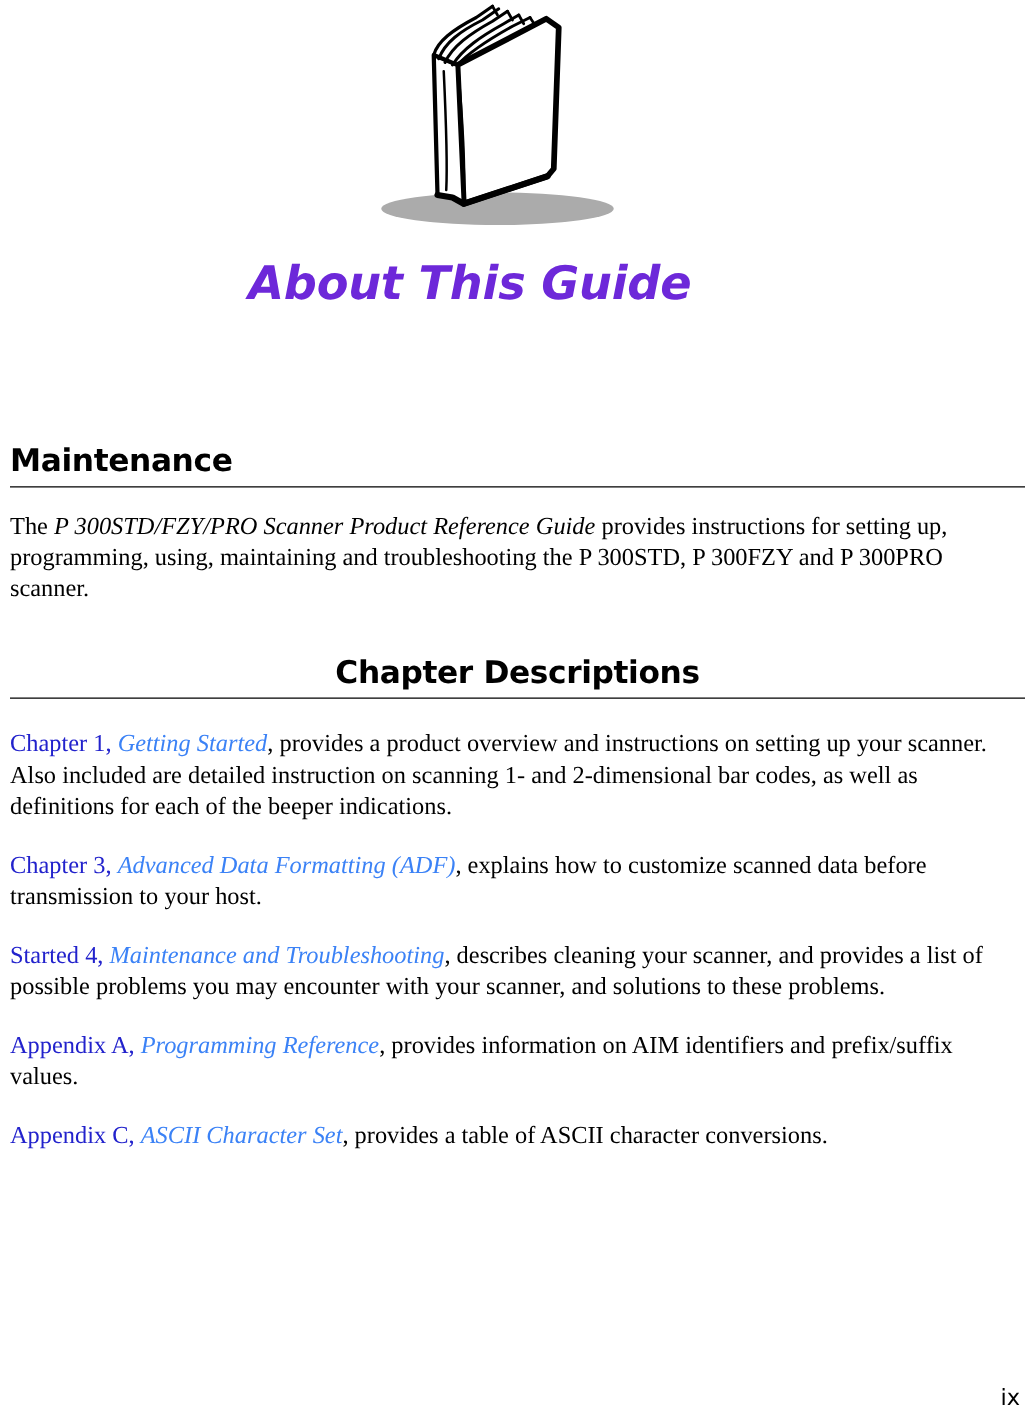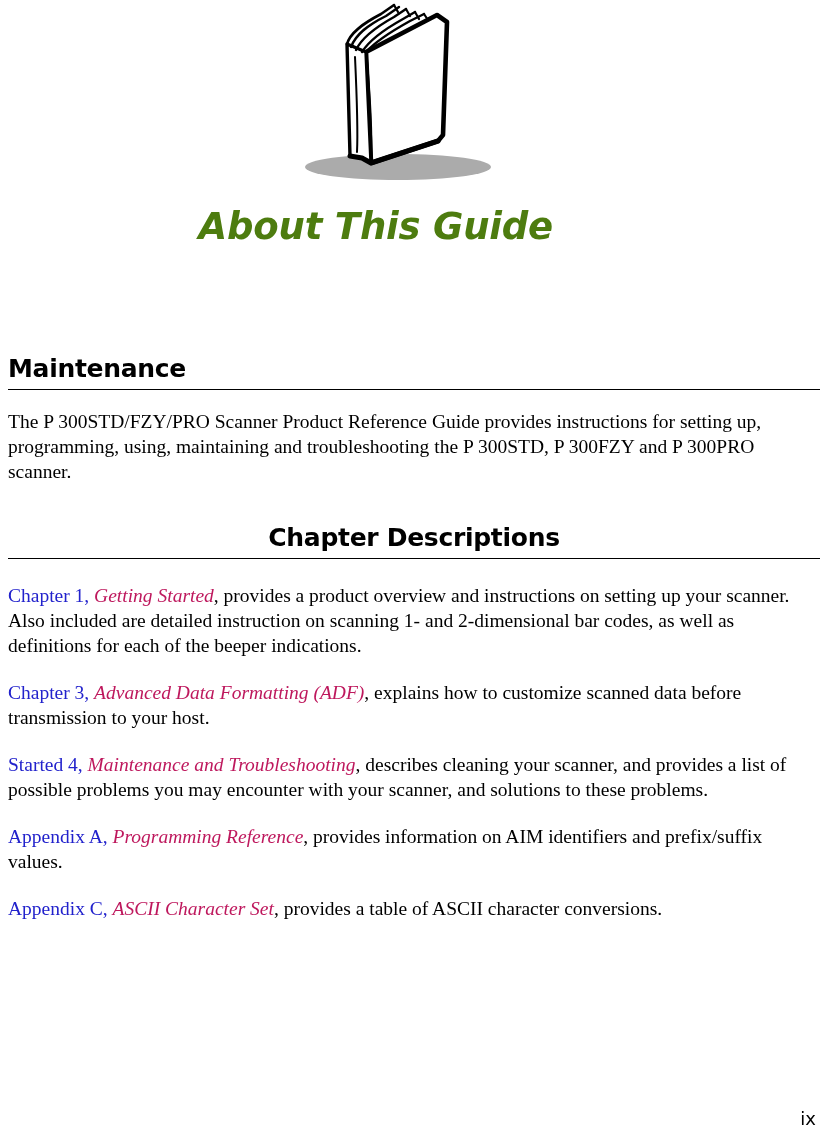--- a/index.html
+++ b/index.html
@@ -40,21 +40,21 @@
     position: absolute;
     left: 8px;
     top: 205px;
     width: 545px;
     text-align: right;
     font-family: "DejaVu Sans", sans-serif;
     font-style: italic;
     font-weight: bold;
     font-size: 37px;
     letter-spacing: -0.2px;
-    color: #4d7c0f;
+    color: #6d28d9;
     white-space: nowrap;
   }
 
   
   .content {
     position: absolute;
     left: 8px;
     top: 355px;
     width: 812px;
   }
@@ -98,24 +98,25 @@
   }
 
   .chapters {
     margin-top: 24px;
   }
 
   .xref {
     color: #2222CC;
   }
   .xref-title {
-    color: #be185d;
+    color: #3b82f6;
     font-style: italic;
   }
   .book-title {
+    font-style: italic;
     text-align: right;
   }
 
   
   .folio {
     position: absolute;
     right: 9px;
     bottom: 10px;
     font-family: "DejaVu Sans", sans-serif;
     font-size: 18px;

